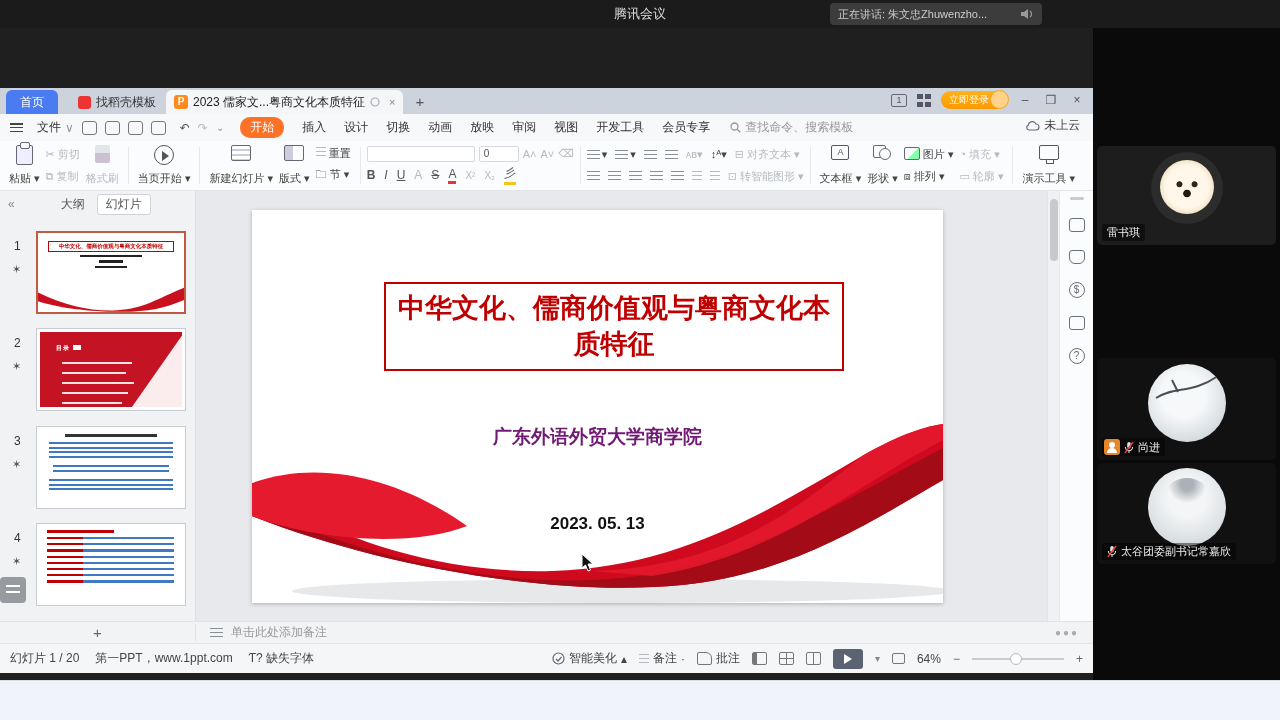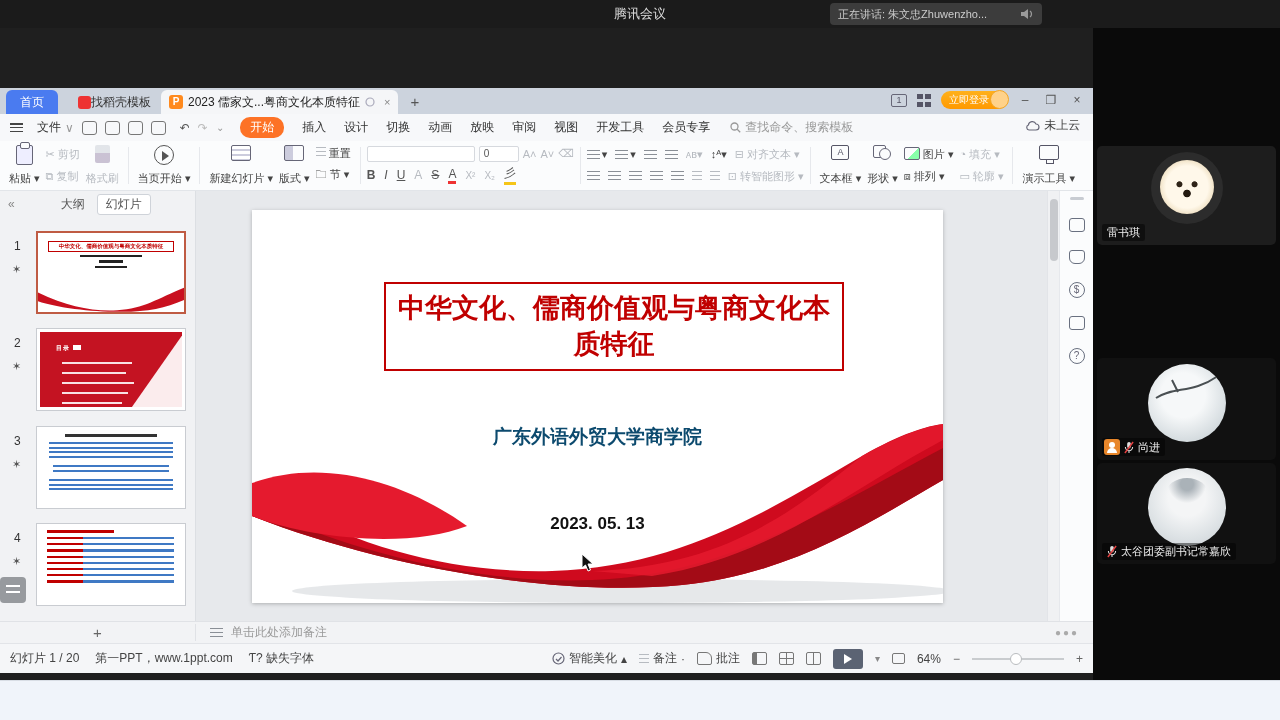--- a/index.html
+++ b/index.html
@@ -14,21 +14,21 @@
   .speak-pill { left:830px; top:3px; width:212px; height:22px; background:#3c3c3c; border-radius:4px; color:#ccc; font-size:11px; padding:0 8px; display:flex; align-items:center; justify-content:space-between; }
 
   
   .shared { left:0; top:28px; width:1093px; height:652px; background:#1f1f1f; }
 
   
   .wps { left:0; top:60px; width:1243px; height:585px; background:#fbfcfd; }
 
   .tabbar { left:0; top:0; width:1093px; height:26px; background:#ccd3dd; display:flex; align-items:flex-end; }
   .tab-home { margin-left:6px; width:52px; height:24px; background:#4a7bf0; color:#fff; font-size:12px; border-radius:6px 6px 0 0; display:flex; align-items:center; justify-content:center; }
-  .tab-doc2 { margin-left:10px; height:24px; padding:0 10px; font-size:12px; color:#333; display:flex; align-items:center; }
+  .tab-doc2 { margin-left:10px; height:24px; padding:0 10px; font-size:12px; color:#333; display:flex; align-items:center; gap:5px; }
   .tab-active { height:24px; padding:0 8px; background:#f5f6f8; border-radius:6px 6px 0 0; font-size:12px; color:#222; display:flex; align-items:center; gap:5px; }
   .docer-ic { width:13px; height:13px; background:#e33; border-radius:3px; display:inline-block; }
   .ppt-ic { width:14px; height:14px; background:#ff8a1e; border-radius:3px; color:#fff; font-size:10px; font-weight:bold; text-align:center; line-height:14px; }
   .tab-x { color:#888; font-size:11px; margin-left:4px; }
   .tab-plus { margin-left:12px; margin-bottom:4px; color:#555; font-size:15px; }
   .tb-right { position:absolute; right:8px; top:3px; display:flex; align-items:center; gap:10px; }
   .mini-sq { width:16px; height:13px; border:1px solid #667; border-radius:2px; font-size:9px; color:#556; text-align:center; line-height:11px; }
   .grid-ic { width:14px; height:13px; background:
       linear-gradient(#556,#556) 0 0/6px 5px no-repeat,
       linear-gradient(#556,#556) 8px 0/6px 5px no-repeat,
@@ -95,21 +95,21 @@
   .t3-title { margin:7px auto 0; width:62%; height:3px; background:#333; }
   .t3-par { margin:5px auto 0; width:84%; background:repeating-linear-gradient(#3f79c4 0 2.2px,transparent 2.2px 4.6px); }
   .t4-title { margin:6px 10px 0; width:45%; height:3px; background:#c00000; }
   .t4-par { margin:4px 10px 0; width:86%; background:repeating-linear-gradient(90deg,#c00000 0 28%,#3f79c4 28% 100%); height:2.2px; }
   .float-nav { position:absolute; left:0; top:386px; width:26px; height:26px; background:rgba(120,124,130,.75); border-radius:4px; }
   .float-nav::after{ content:""; position:absolute; left:6px; top:8px; width:14px; height:8px; background:repeating-linear-gradient(#fff 0 2px,transparent 2px 6px); }
 
   .canvas { width:851px; height:430px; background:#e7e9ec; position:relative; }
   .slide { position:absolute; left:56px; top:19px; width:691px; height:393px; background:#fff; box-shadow:0 1px 4px rgba(0,0,0,.25); overflow:hidden; }
   .s-titlebox { position:absolute; left:132px; top:72px; width:460px; border:2px solid #c00000; padding:6px 4px; text-align:center; font-weight:bold; font-size:27px; line-height:1.35; color:#c00000; font-family:"DejaVu Sans","Liberation Sans",sans-serif; }
-  .s-org { position:absolute; left:0; width:100%; top:214px; text-align:center; font-size:19px; font-weight:bold; color:#0c4a6e; }
+  .s-org { position:absolute; left:0; width:100%; top:214px; text-align:center; font-size:19px; font-weight:bold; color:#701a75; }
   .s-author { position:absolute; left:0; width:100%; top:259px; text-align:center; font-size:17px; font-weight:bold; color:#111; }
   .s-date { position:absolute; left:0; width:100%; top:304px; text-align:center; font-size:17px; font-weight:bold; color:#111; }
   .s-ribbon { position:absolute; left:0; bottom:0; width:691px; height:215px; }
 
   .vscroll { width:12px; height:430px; background:#f0f1f3; border-left:1px solid #e2e4e8; position:relative; }
   .vthumb { position:absolute; left:2px; top:8px; width:8px; height:62px; background:#c7c9cd; border-radius:4px; }
   .rightbar { width:34px; height:430px; background:#fbfcfd; border-left:1px solid #e6e8ec; display:flex; flex-direction:column; align-items:center; padding-top:6px; gap:18px; color:#667; }
   .rb-handle { width:14px; height:3px; background:#c8ccd2; border-radius:2px; }
   .rb-ic { width:16px; height:14px; border:1.4px solid #697080; border-radius:3px; }
   .rb-circ { width:16px; height:16px; border:1.4px solid #697080; border-radius:50%; font-size:10px; text-align:center; line-height:14px; }

